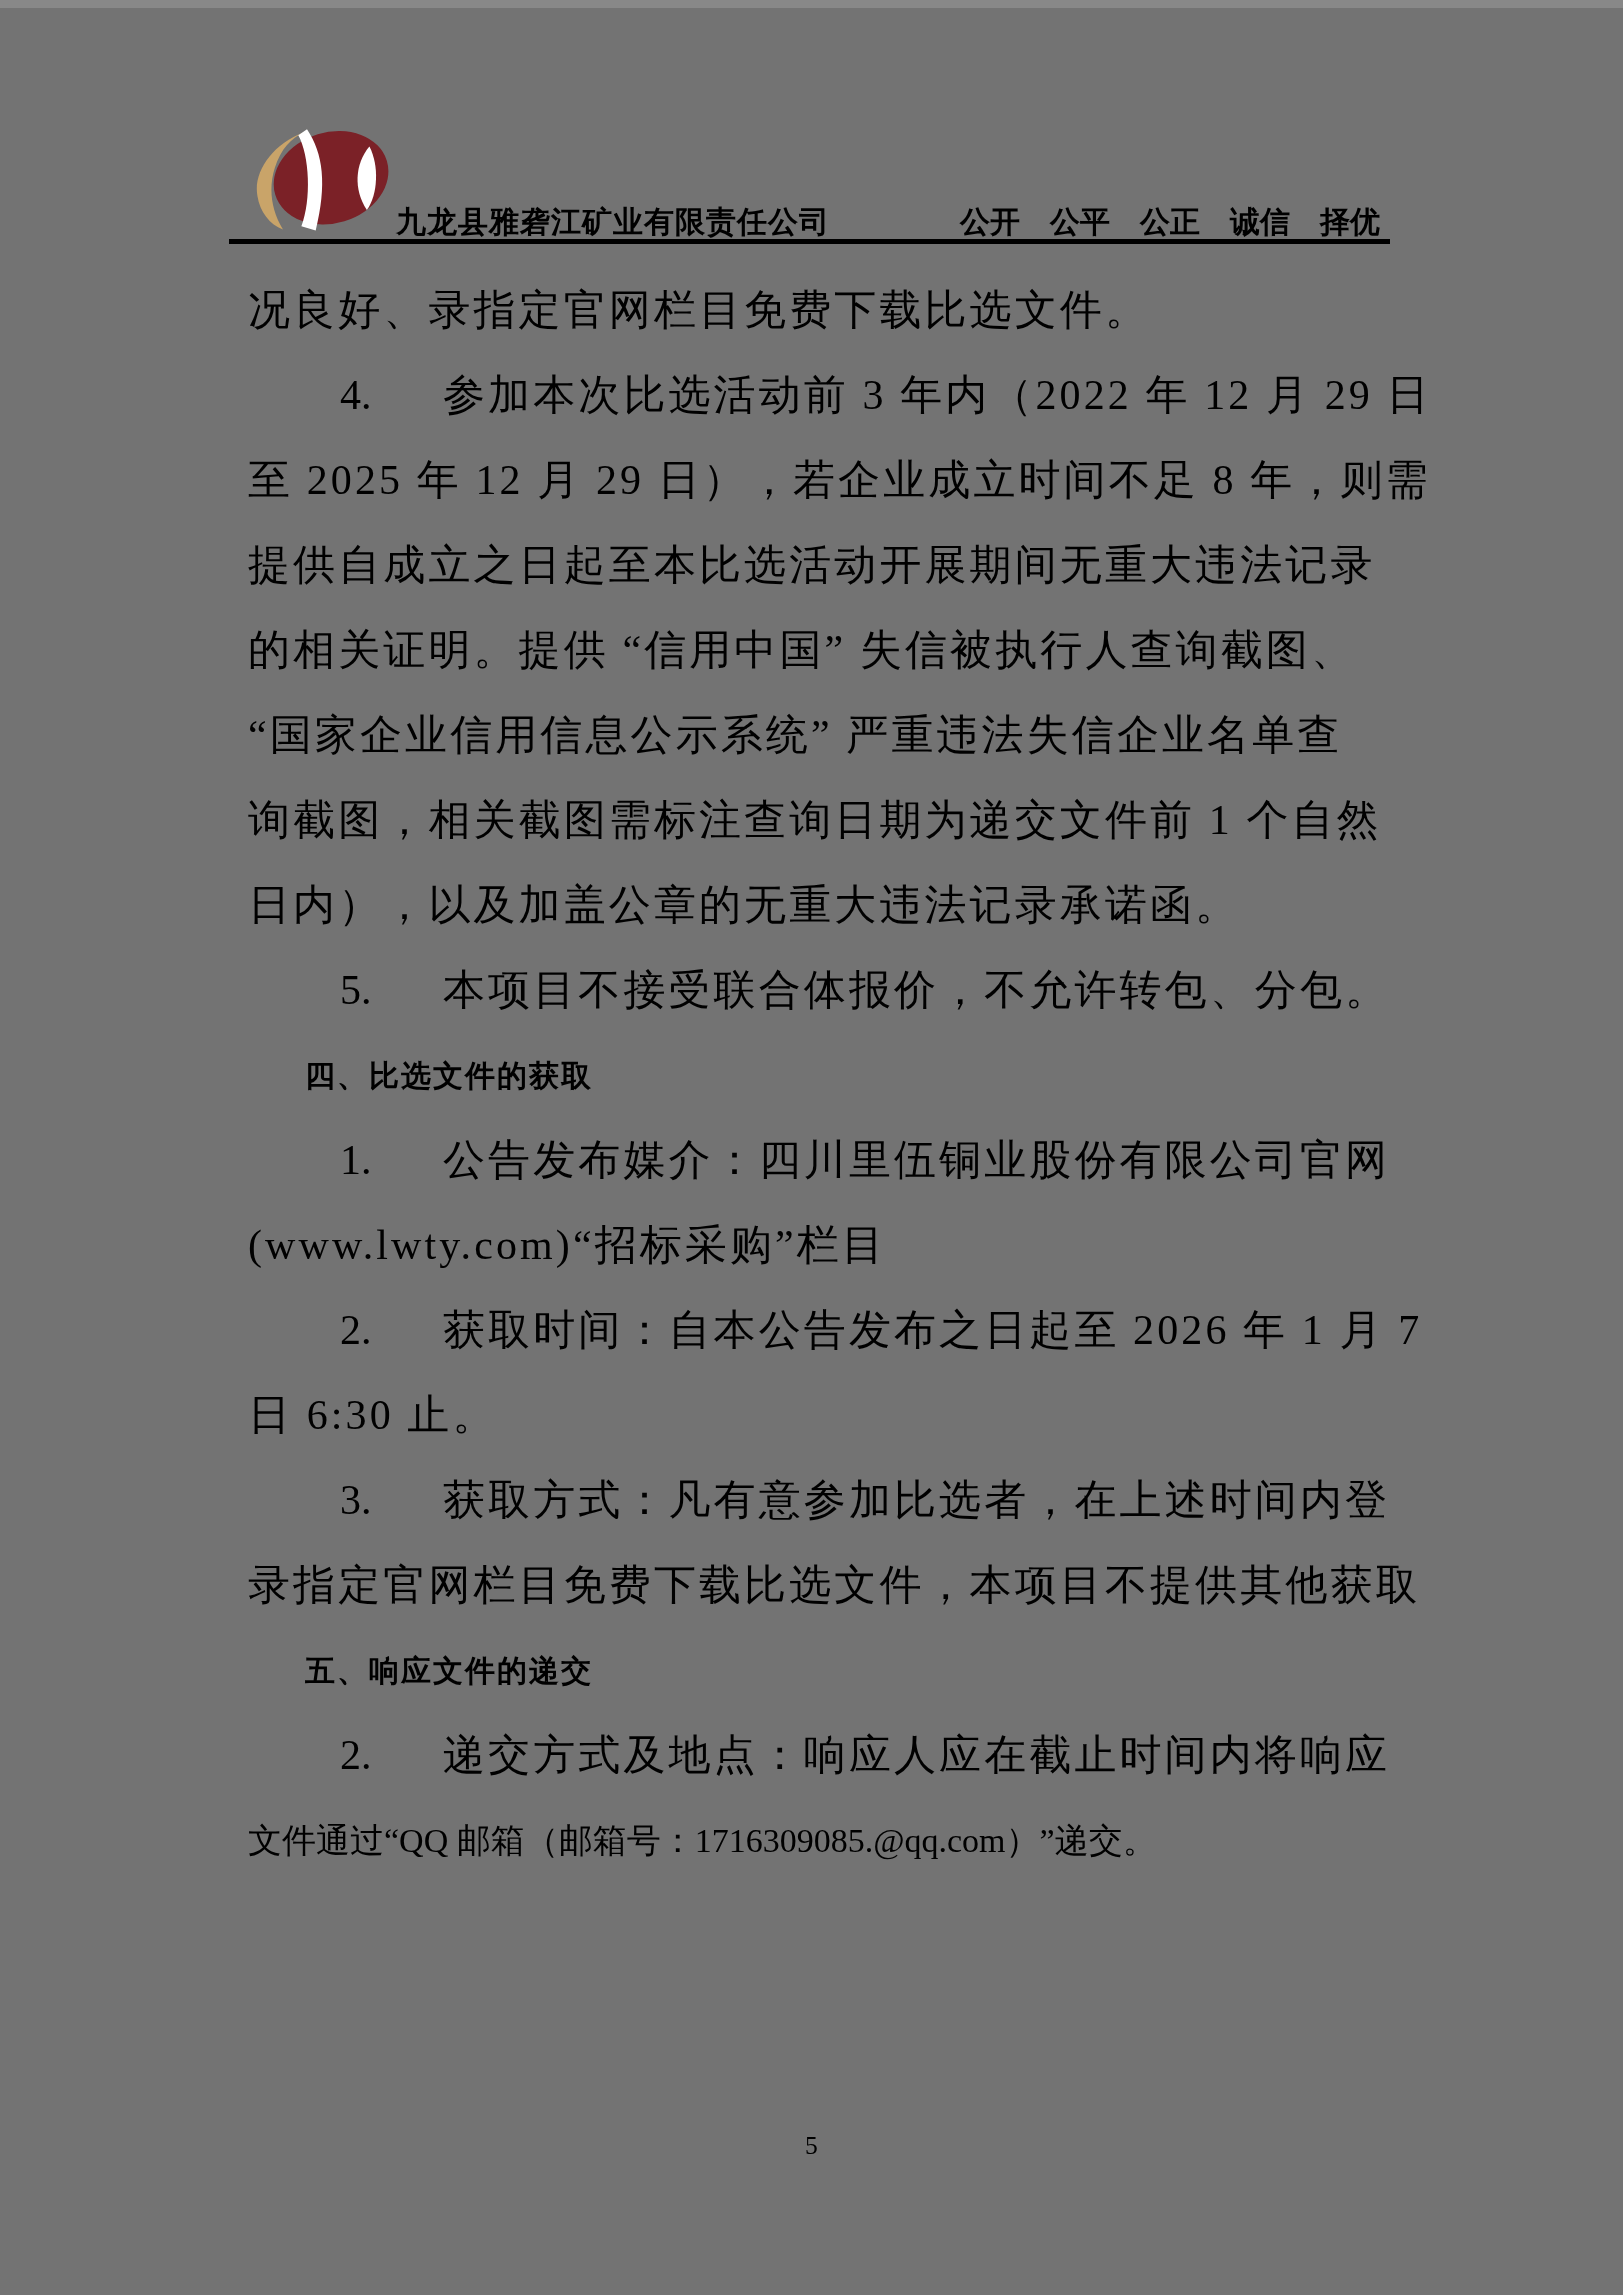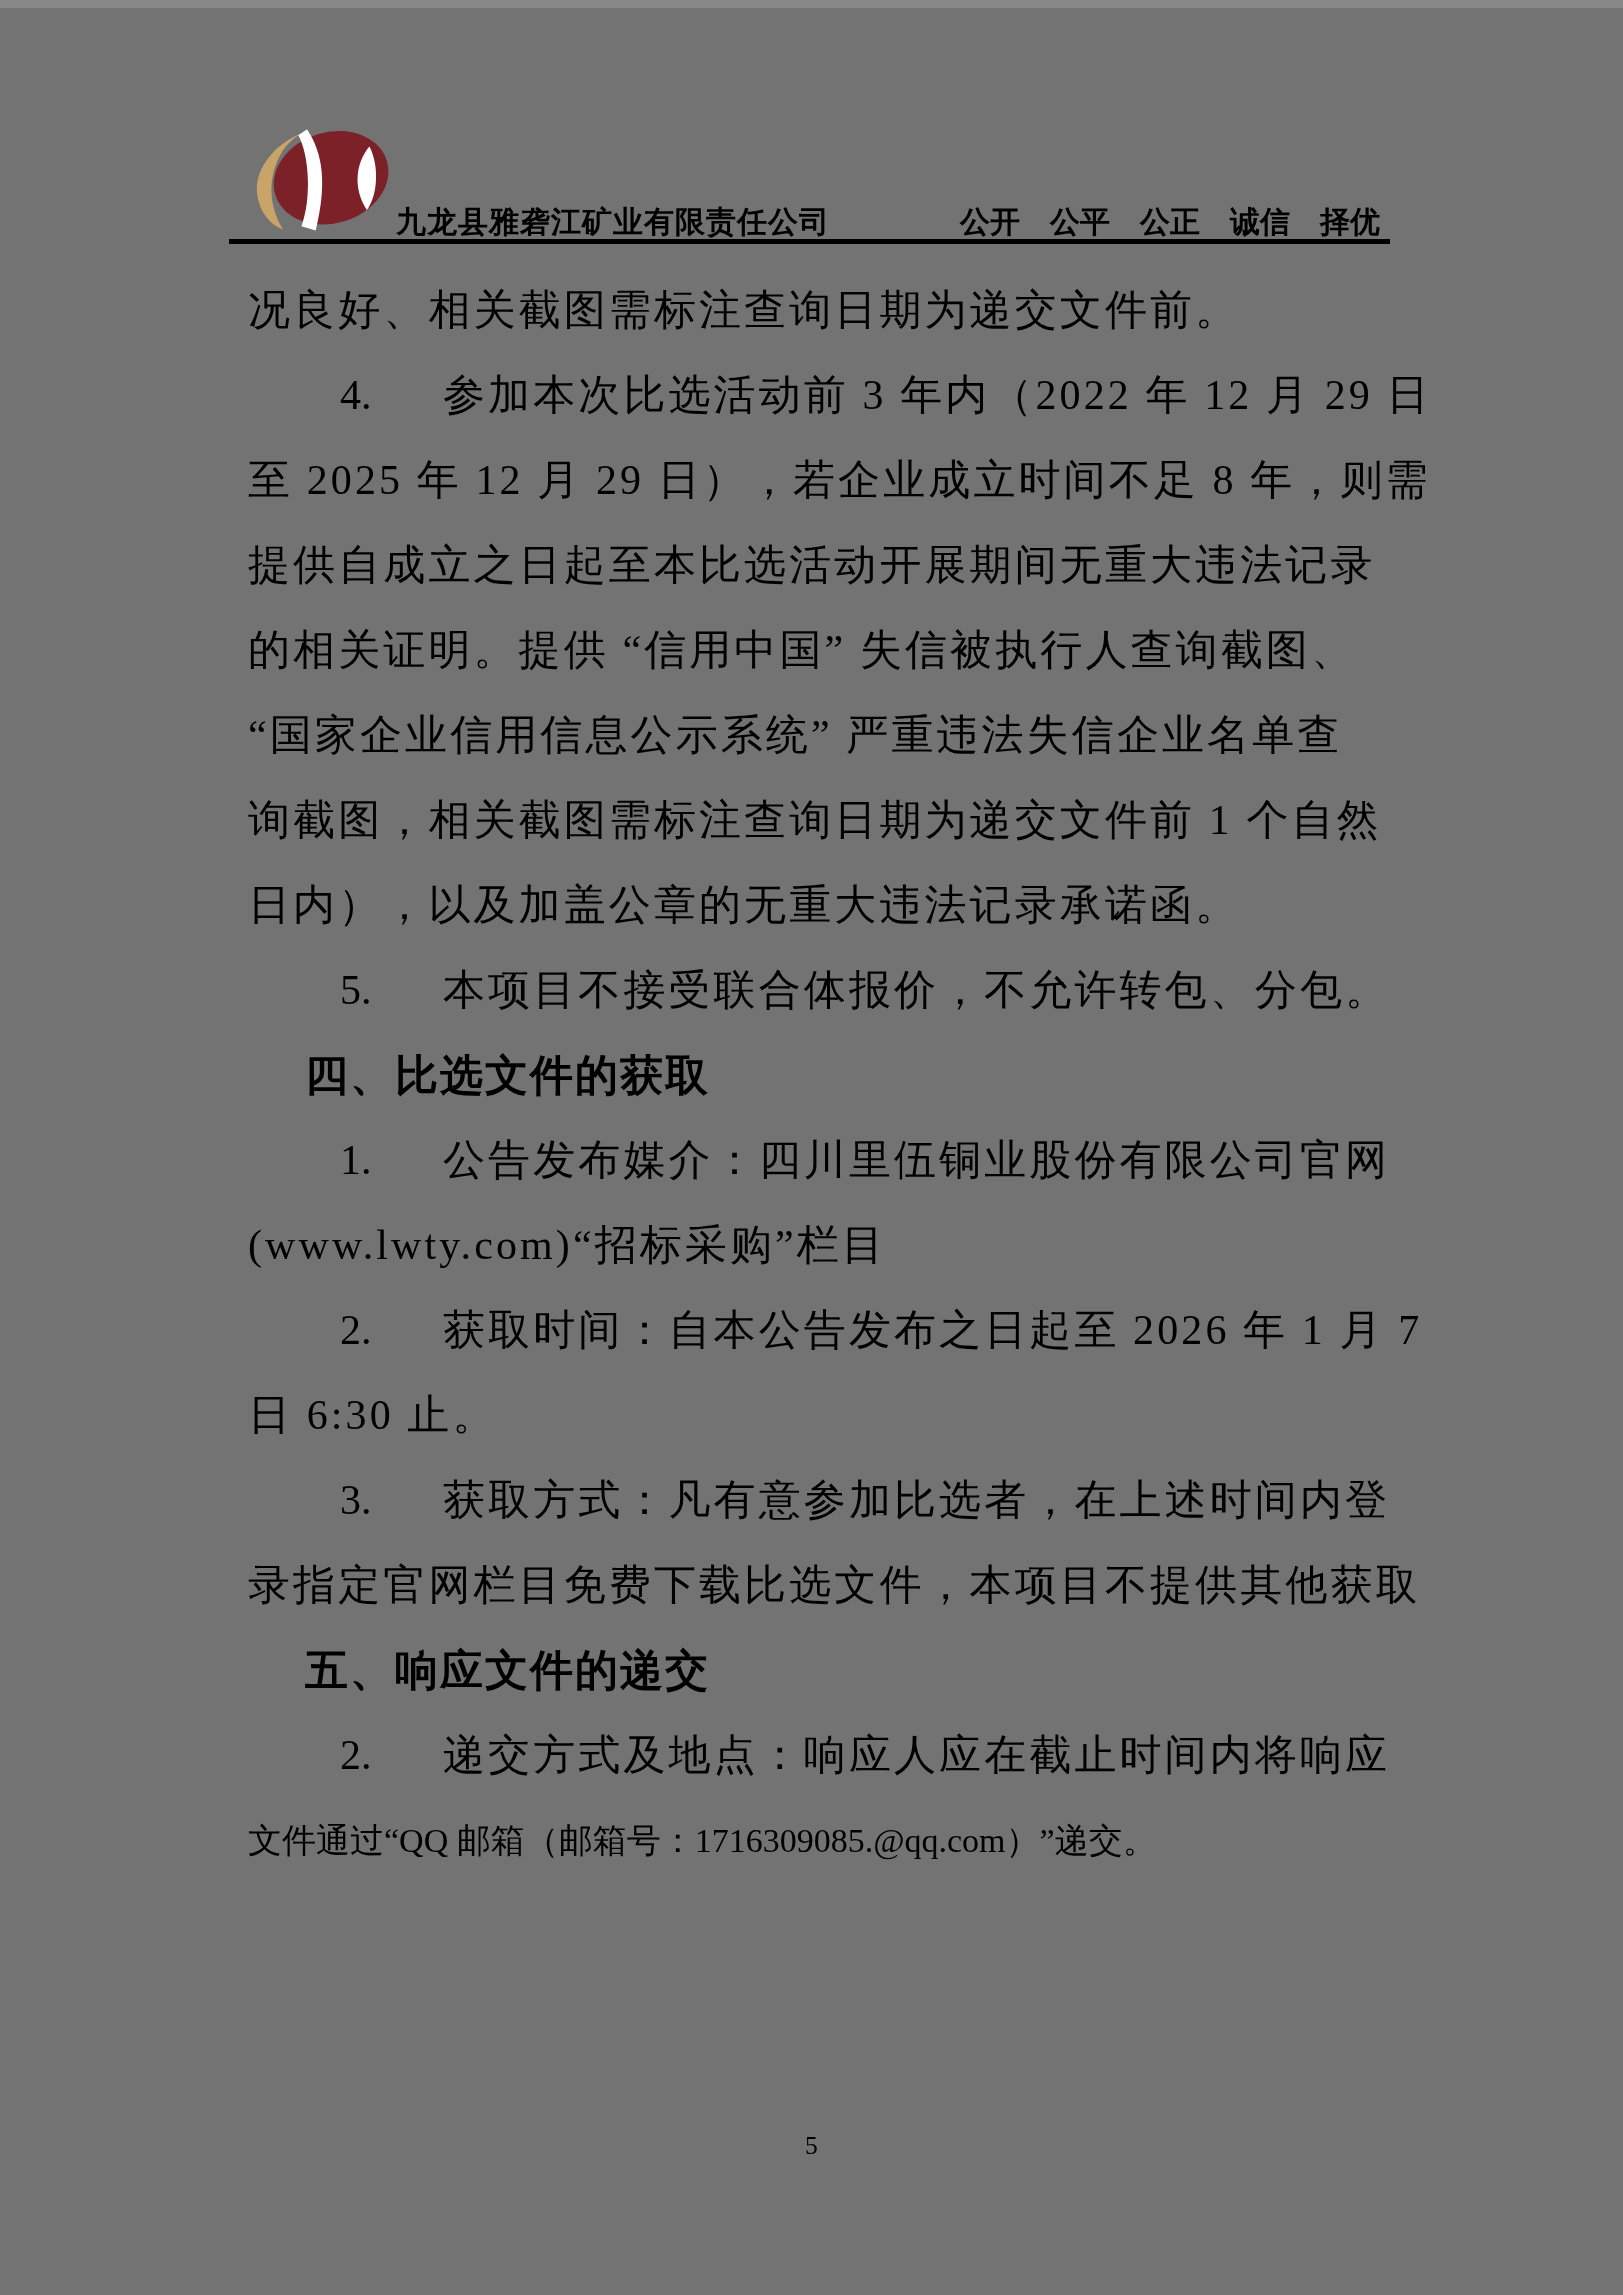--- a/index.html
+++ b/index.html
@@ -37,21 +37,21 @@
     height:85px;line-height:85px;
     font-size:42px;letter-spacing:3.1px;white-space:pre;
   }
   .line .num{
     display:inline-block;margin-left:92px;width:103px;
     letter-spacing:0;font-size:42px;
   }
   .line.tight{font-size:34px;letter-spacing:0;}
   .line.heading{
     font-family:"Liberation Sans","DejaVu Sans",sans-serif;
-    font-weight:bold;font-size:43px;letter-spacing:2px;
+    font-weight:bold;font-size:30px;letter-spacing:2px;
     padding-left:57px;
   }
   
   #footer{
     position:absolute;left:0;top:2122px;width:100%;
     text-align:center;font-size:25.6px;line-height:31px;
   }
 </style>
 </head>
 <body>
@@ -73,21 +73,21 @@
     </svg>
 
     <div id="header-text">
       <span class="company">九龙县雅砻江矿业有限责任公司</span>
       <span class="slogan">公开　公平　公正　诚信　择优</span>
     </div>
     <div id="header-rule"></div>
   </div>
 
   <div id="doc-body">
-    <div class="line"><span class="txt">况良好、相关截图需标注查询日期为递交文件前。</span></div>
+    <div class="line"><span class="txt">况良好、录指定官网栏目免费下载比选文件。</span></div>
     <div class="line"><span class="num">4.</span><span class="txt">参加本次比选活动前 3 年内（2022 年 12 月 29 日</span></div>
     <div class="line"><span class="txt">至 2025 年 12 月 29 日），若企业成立时间不足 8 年，则需</span></div>
     <div class="line"><span class="txt">提供自成立之日起至本比选活动开展期间无重大违法记录</span></div>
     <div class="line"><span class="txt">的相关证明。提供 “信用中国” 失信被执行人查询截图、</span></div>
     <div class="line"><span class="txt">“国家企业信用信息公示系统” 严重违法失信企业名单查</span></div>
     <div class="line"><span class="txt">询截图，相关截图需标注查询日期为递交文件前 1 个自然</span></div>
     <div class="line"><span class="txt">日内），以及加盖公章的无重大违法记录承诺函。</span></div>
     <div class="line"><span class="num">5.</span><span class="txt">本项目不接受联合体报价，不允许转包、分包。</span></div>
     <div class="line heading"><span class="txt">四、比选文件的获取</span></div>
     <div class="line"><span class="num">1.</span><span class="txt">公告发布媒介：四川里伍铜业股份有限公司官网</span></div>

